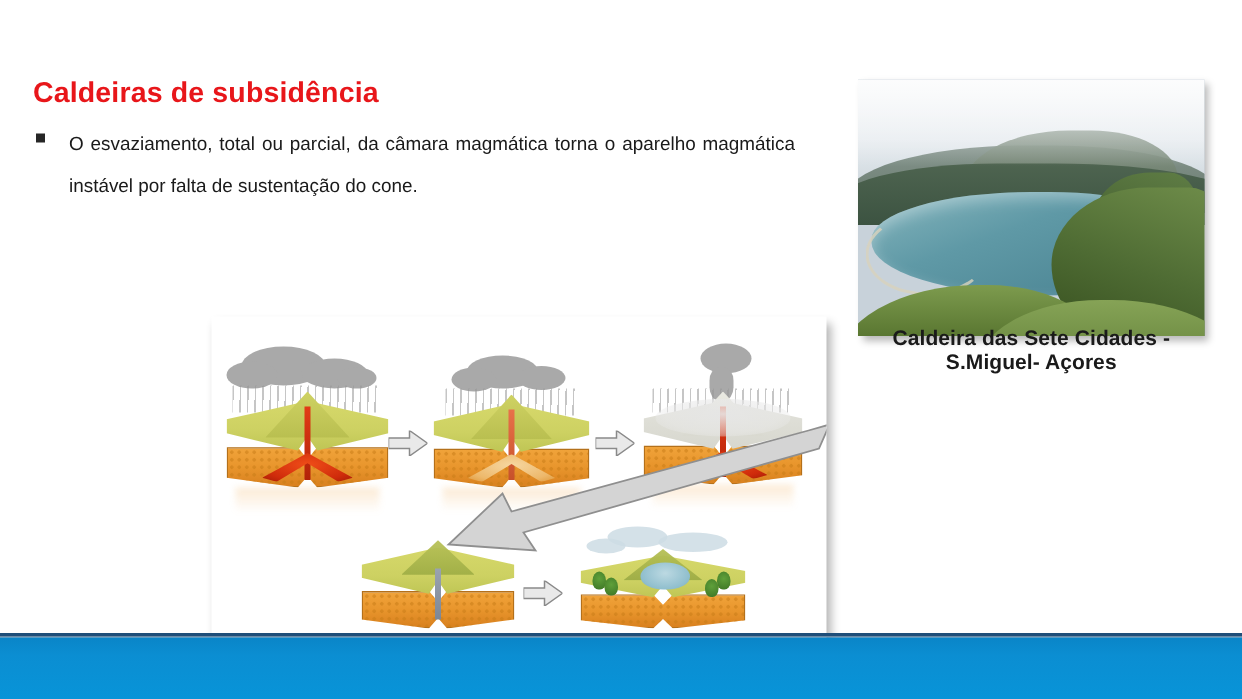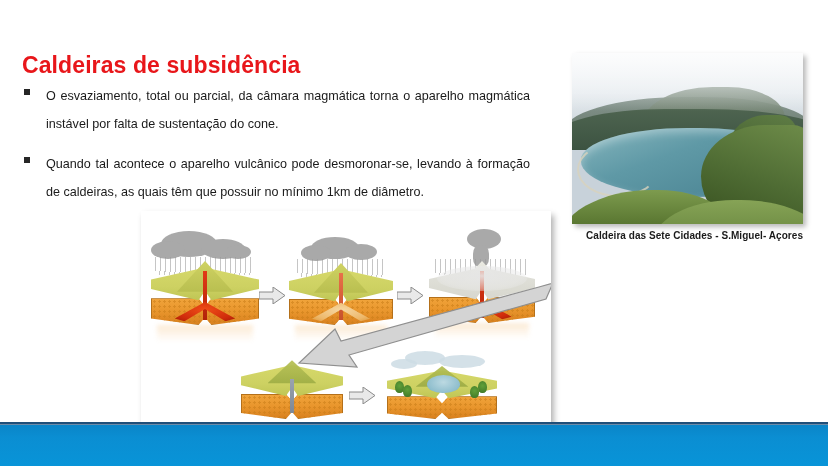--- a/index.html
+++ b/index.html
@@ -17,21 +17,21 @@
     position:absolute;left:737px;top:3px;width:86px;height:22px;
     background:#cfe2f1;border:1px solid #b9d4e8;
     display:flex;align-items:center;justify-content:center;
     font-size:11px;color:#1f3864;letter-spacing:.2px;
     box-sizing:border-box;
   }
 
   
   .slide-title{
     position:absolute;left:22px;top:52px;
-    font-size:23px;font-weight:bold;color:#e8161a;
+    font-size:19px;font-weight:bold;color:#e8161a;
     letter-spacing:.1px;
   }
 
   
   .bullets{position:absolute;left:24px;top:82px;width:520px;}
   .bullet{
     display:flex;align-items:flex-start;margin-bottom:12px;
   }
   .bullet-marker{
     width:6px;height:6px;background:#262626;flex:0 0 auto;
@@ -101,22 +101,22 @@
   .ph-hill-front2{
     position:absolute;left:34%;bottom:-20%;width:78%;height:34%;
     background:linear-gradient(#86a356 0%,#5b7a34 100%);
     border-radius:46% 50% 0 0 / 80% 86% 0 0;
   }
   .ph-mist{
     position:absolute;left:0;top:0;width:100%;height:34%;
     background:linear-gradient(rgba(255,255,255,.75),rgba(255,255,255,0));
   }
   .photo-caption{
-    position:absolute;left:572px;top:230px;width:231px;
-    text-align:right;font-size:10px;font-weight:bold;color:#1a1a1a;
+    position:absolute;left:572px;top:217px;width:231px;
+    text-align:center;font-size:14px;font-weight:bold;color:#1a1a1a;
     letter-spacing:.05px;
   }
 
   
   .diagram-panel{
     position:absolute;left:141px;top:211px;width:410px;height:216px;
     background:#ffffff;
     box-shadow:3px 4px 6px rgba(0,0,0,.30);
     overflow:hidden;
   }
@@ -219,24 +219,20 @@
 
 <div class="slide">
 
 
   <div class="slide-title">Caldeiras de subsidência</div>
 
   <div class="bullets">
     <div class="bullet">
       <span class="bullet-marker"></span>
       <span class="bullet-text">O esvaziamento, total ou parcial, da câmara magmática torna o aparelho magmática instável por falta de sustentação do cone.</span>
-    </div>
-    <div class="bullet">
-      <span class="bullet-marker"></span>
-      <span class="bullet-text">Quando tal acontece o aparelho vulcânico pode desmoronar-se, levando à formação de caldeiras, as quais têm que possuir no mínimo 1km de diâmetro.</span>
     </div>
   </div>
 
   <div class="photo-wrap">
     <div class="photo">
       <div class="ph-sky"></div>
       <div class="ph-ridge-far"></div>
       <div class="ph-ridge-far2"></div>
       <div class="ph-ridge-mid"></div>
       <div class="ph-lake"></div>

